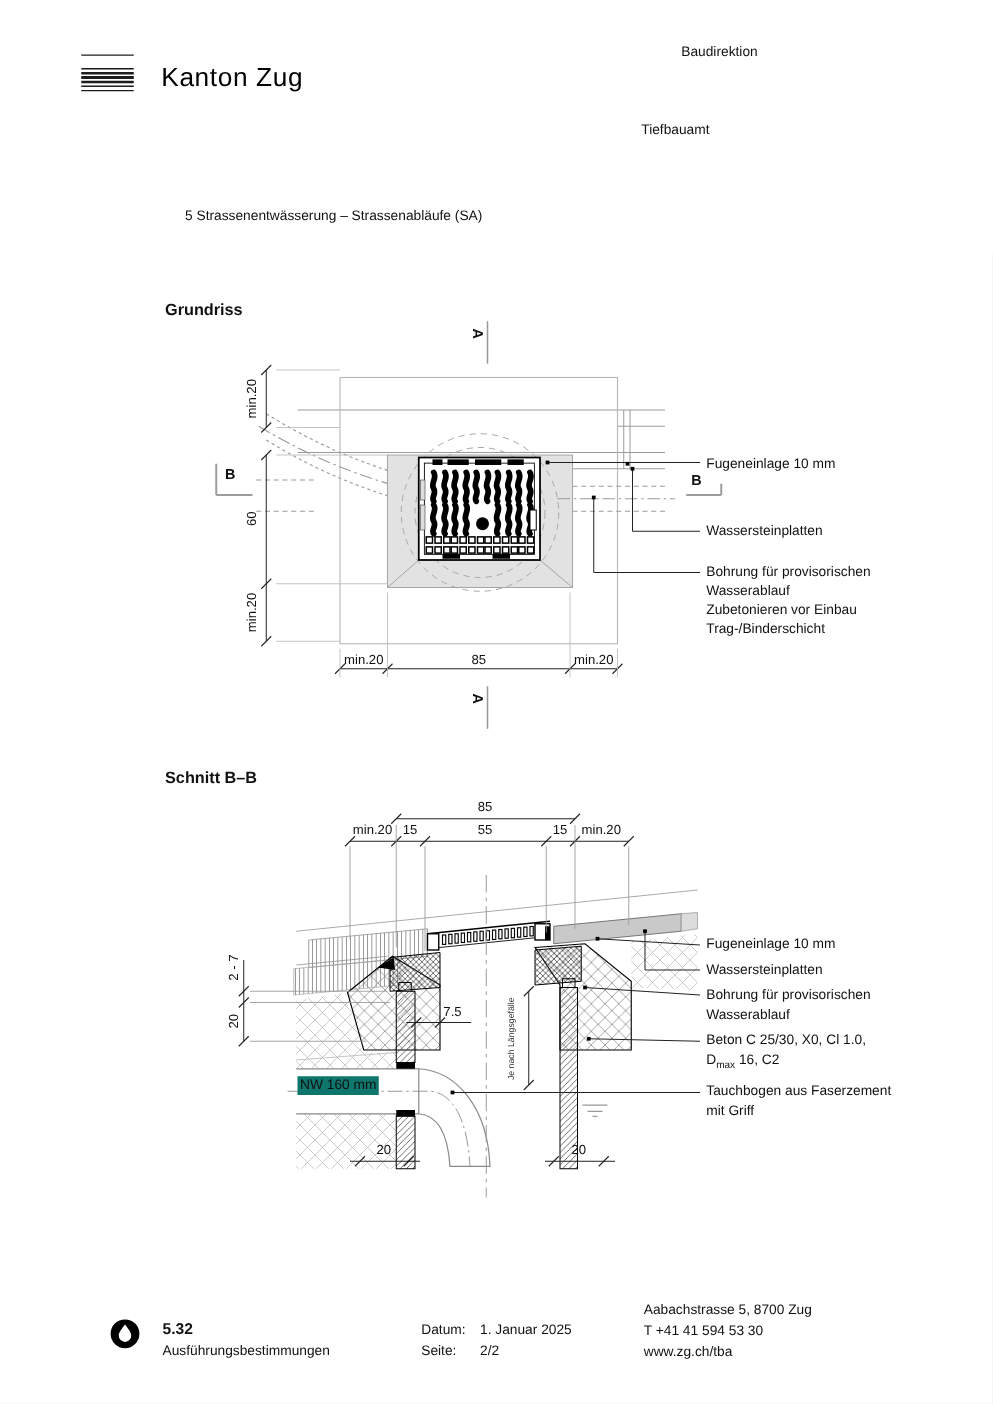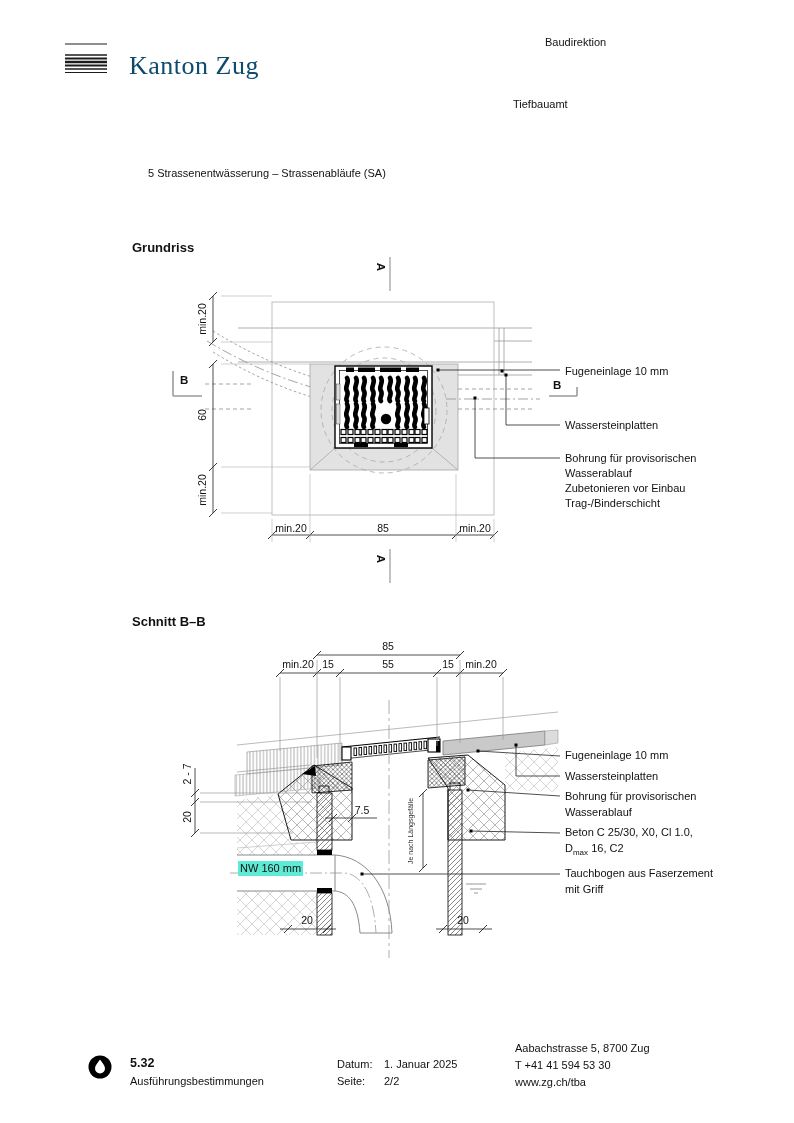--- a/index.html
+++ b/index.html
@@ -1,31 +1,31 @@
 <!DOCTYPE html>
 <html><head>
 <meta charset="utf-8">
 <style>
   html,body{margin:0;padding:0;background:#f0f0f0;}
   .page{position:relative;width:794px;height:1123px;background:#ffffff;overflow:hidden;
         font-family:"Liberation Sans",sans-serif;color:#111;}
   .abs{position:absolute;white-space:nowrap;}
-  .brand{font-size:26px;color:#0c4a6e;letter-spacing:.5px;font-family:Liberation Serif, serif;}
+  .brand{font-size:21px;color:#000000;letter-spacing:.5px;}
   .org{font-size:11px;line-height:15px;}
   .title{font-size:11px;}
   .h2{font-size:13px;font-weight:bold;}
   .lbl{font-size:11px;line-height:15px;}
   .dim{font-size:10.5px;}
   .cx{transform:translateX(-50%);}
   .vrot{transform:translate(-50%,-50%) rotate(-90deg);transform-origin:center;}
   .amark{transform:translate(-50%,-50%) rotate(90deg);transform-origin:center;
          font-size:11.5px;font-weight:bold;}
   .bmark{font-size:11.5px;font-weight:bold;}
   .tiny{font-size:7px;color:#333;}
-  .nwlbl{background:#5eead4;padding:0 2px;}
+  .nwlbl{background:#0f766e;padding:0 2px;}
   sub{font-size:8px;}
   svg{position:absolute;}
   .foot{font-size:11px;line-height:17px;}
   .fnum{font-size:12.5px;font-weight:bold;}
 </style>
 </head>
 <body>
 
 <div class="page">
 

